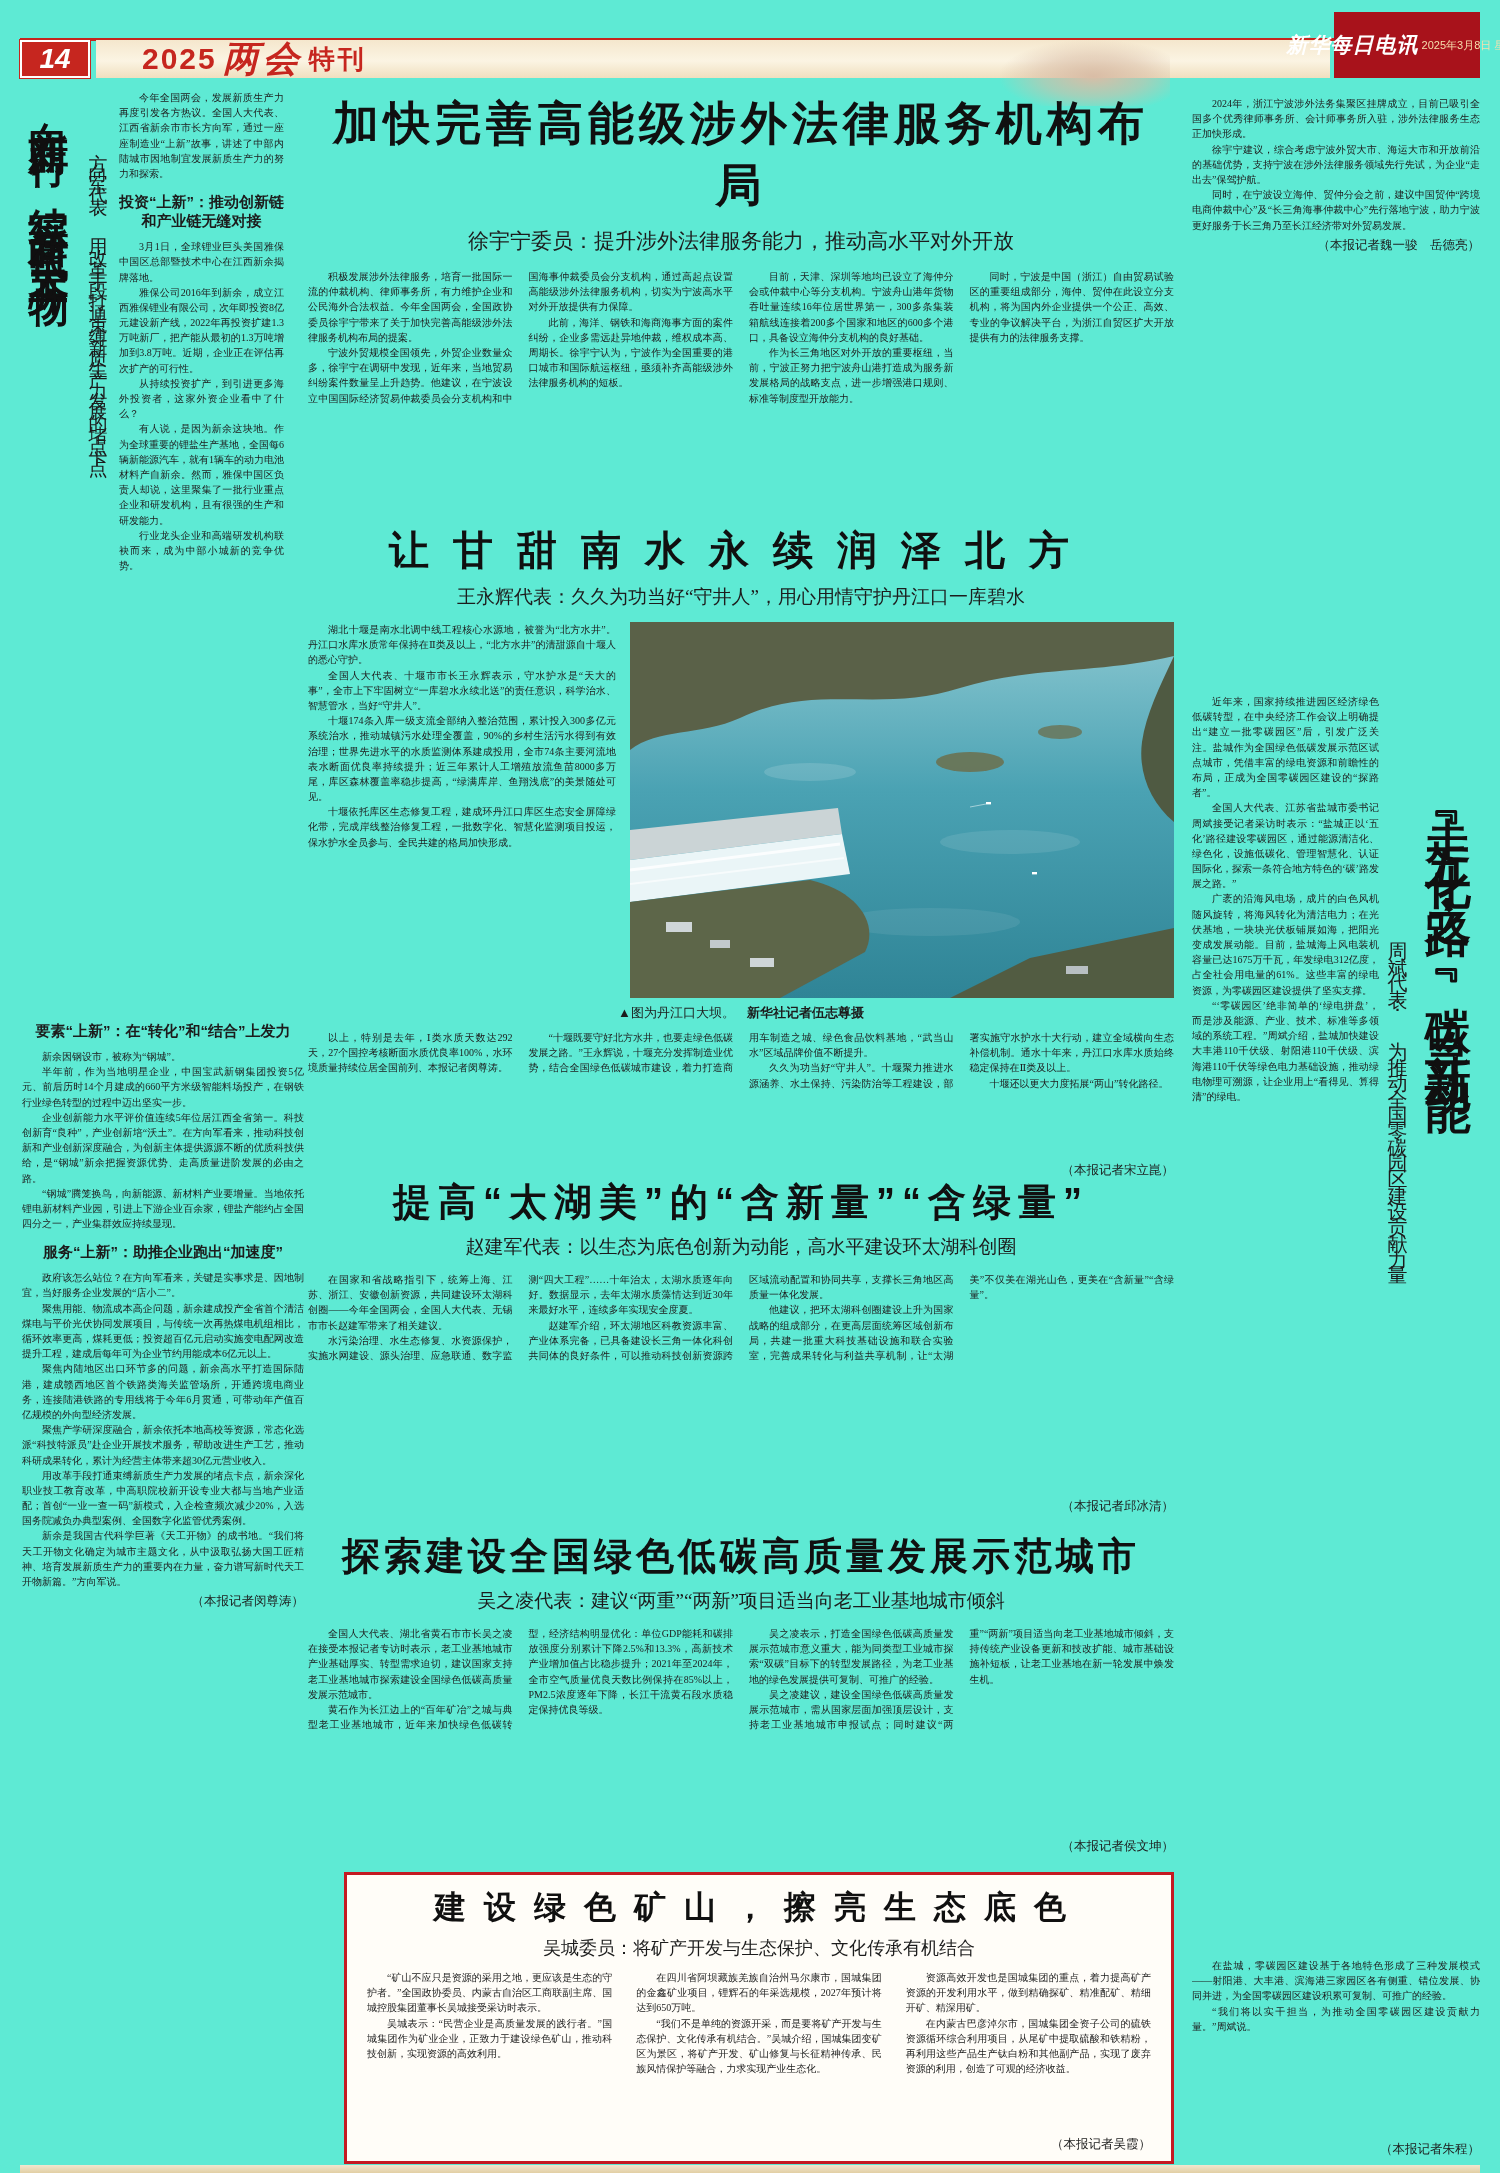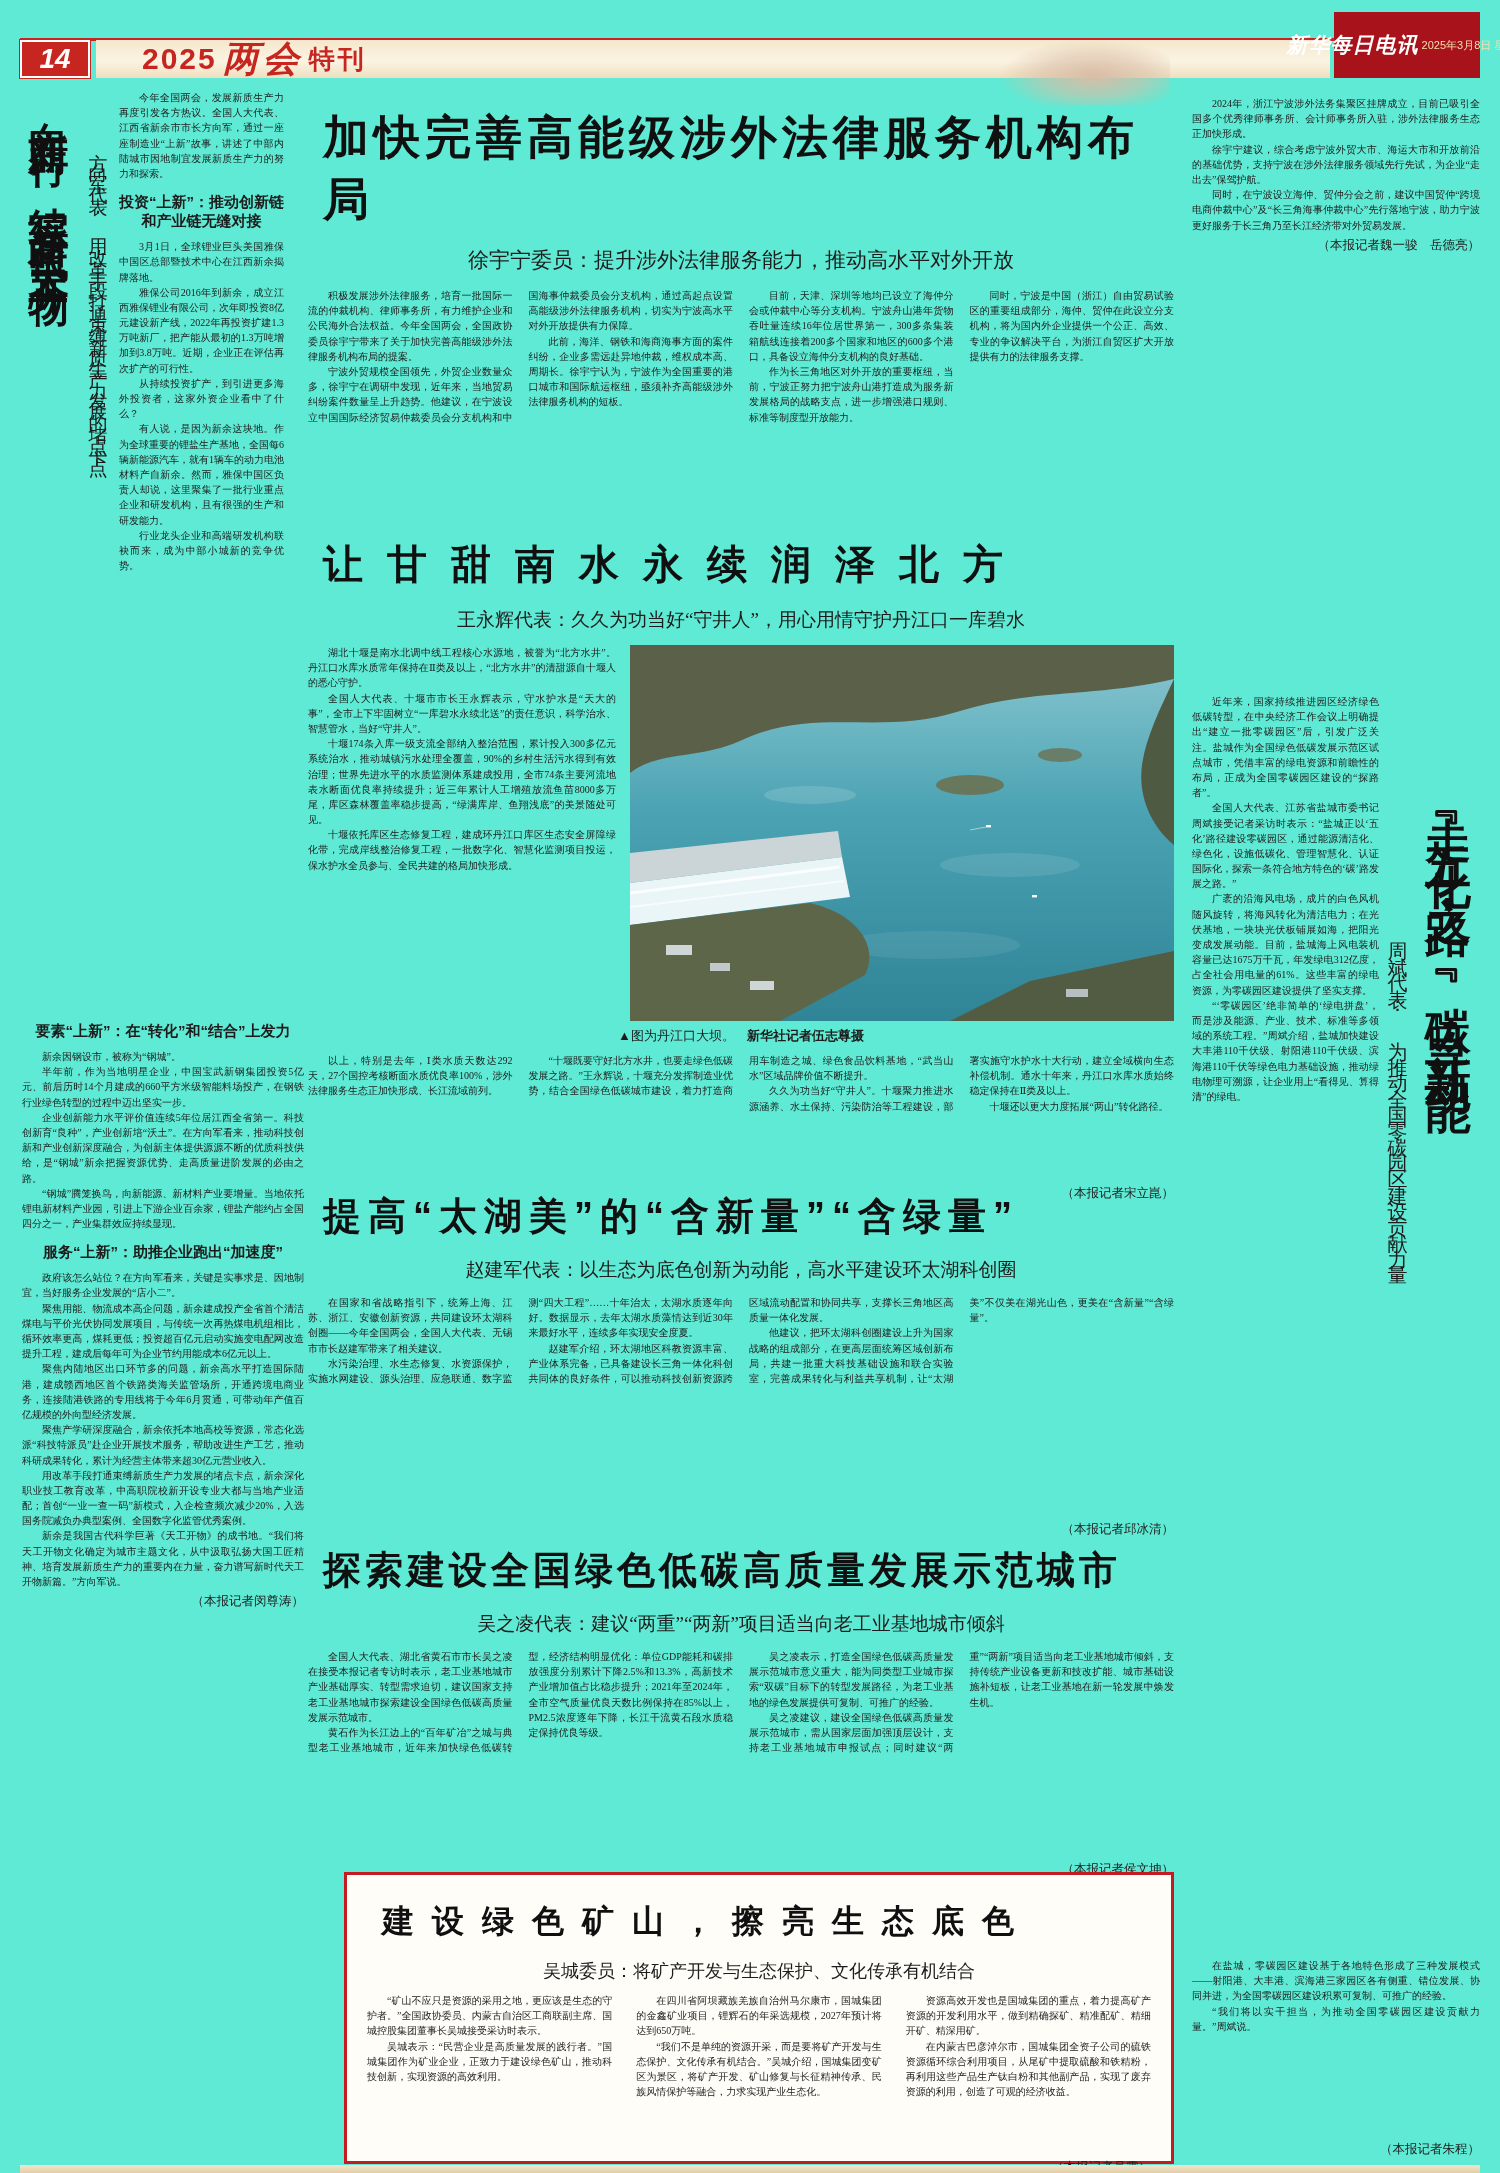--- a/index.html
+++ b/index.html
@@ -19,21 +19,21 @@
   .rose{position:absolute;right:160px;top:0;width:170px;height:66px;
         background:radial-gradient(ellipse at 55% 55%, #d9bda6 0%, rgba(217,189,166,.55) 40%, rgba(217,189,166,0) 72%);}
   .masthead-block{position:absolute;right:0;top:0;width:146px;height:66px;background:#a8121b;
         display:flex;flex-direction:row;align-items:center;justify-content:center;gap:3px;}
   .masthead{color:#fff;font:italic 700 21px "Liberation Sans","DejaVu Sans",sans-serif;letter-spacing:1px;white-space:nowrap;}
   .masthead-date{color:#f7dfae;font:400 11px "Liberation Sans","DejaVu Sans",sans-serif;white-space:nowrap;}
   
   .body-text p{margin:0;text-indent:2em;font-size:10px;line-height:1.52;text-align:justify;}
   .cols-4{column-count:4;column-gap:16px;}
   .cols-3{column-count:3;column-gap:24px;}
-  .headline{font-family:"Liberation Sans","DejaVu Sans",sans-serif;font-weight:700;text-align:left;color:#101010;margin:15px;}
+  .headline{font-family:"Liberation Sans","DejaVu Sans",sans-serif;font-weight:700;text-align:center;color:#101010;margin:1px;}
   .byline{text-align:center;font-size:19px;color:#1c1c1c;margin:6px 0 0;}
   .sec-subhead{font:700 15px "Liberation Sans","DejaVu Sans",sans-serif;text-align:center;margin:12px 0 8px;}
   .reporter{text-align:right;font-size:12.5px;margin-top:4px;}
   .clip{overflow:hidden;}
   
   .v{writing-mode:vertical-rl;}
   .v-head-left{font:700 40px "Liberation Sans","DejaVu Sans",sans-serif;letter-spacing:9px;color:#101010;}
   .v-byline-left{font:400 19px "Liberation Serif","DejaVu Serif",serif;letter-spacing:11px;padding-top:48px;}
   .v-head-right{font:700 46px "Liberation Sans","DejaVu Sans",sans-serif;letter-spacing:16px;color:#101010;padding-top:120px;}
   .v-byline-right{font:400 20px "Liberation Serif","DejaVu Serif",serif;letter-spacing:16px;padding-top:266px;}
@@ -187,21 +187,21 @@
           <rect x="356" y="180" width="5" height="2.4" fill="#ffffff"></rect>
           <rect x="402" y="250" width="5" height="2.4" fill="#ffffff"></rect>
           <path d="M356,182 l-16,3" stroke="rgba(255,255,255,0.5)" stroke-width="1" fill="none"></path>
         </svg>
       </div>
     </div>
     <div class="photo-caption">
       <span>▲图为丹江口大坝。</span><span class="credit">新华社记者伍志尊摄</span>
     </div>
     <div class="body-text cols-4 clip" id="water-bottom">
-        <p>以上，特别是去年，Ⅰ类水质天数达292天，27个国控考核断面水质优良率100%，涉外法律服务生态正加快形成、长江流域前列。</p>
+        <p>以上，特别是去年，Ⅰ类水质天数达292天，27个国控考核断面水质优良率100%，水环境质量持续位居全国前列、本报记者闵尊涛。</p>
         <p>“十堰既要守好北方水井，也要走绿色低碳发展之路。”王永辉说，十堰充分发挥制造业优势，结合全国绿色低碳城市建设，着力打造商用车制造之城、绿色食品饮料基地，“武当山水”区域品牌价值不断提升。</p>
         <p>久久为功当好“守井人”。十堰聚力推进水源涵养、水土保持、污染防治等工程建设，部署实施守水护水十大行动，建立全域横向生态补偿机制。通水十年来，丹江口水库水质始终稳定保持在Ⅱ类及以上。</p>
         <p>十堰还以更大力度拓展“两山”转化路径。</p>
       </div>
     <div class="reporter">（本报记者宋立崑）</div>
   </div>
 
   <div class="abs" id="taihu">
     <h2 class="headline" style="font-size:38px;letter-spacing:7px;">提高“太湖美”的“含新量”“含绿量”</h2>
     <div class="byline">赵建军代表：以生态为底色创新为动能，高水平建设环太湖科创圈</div>

